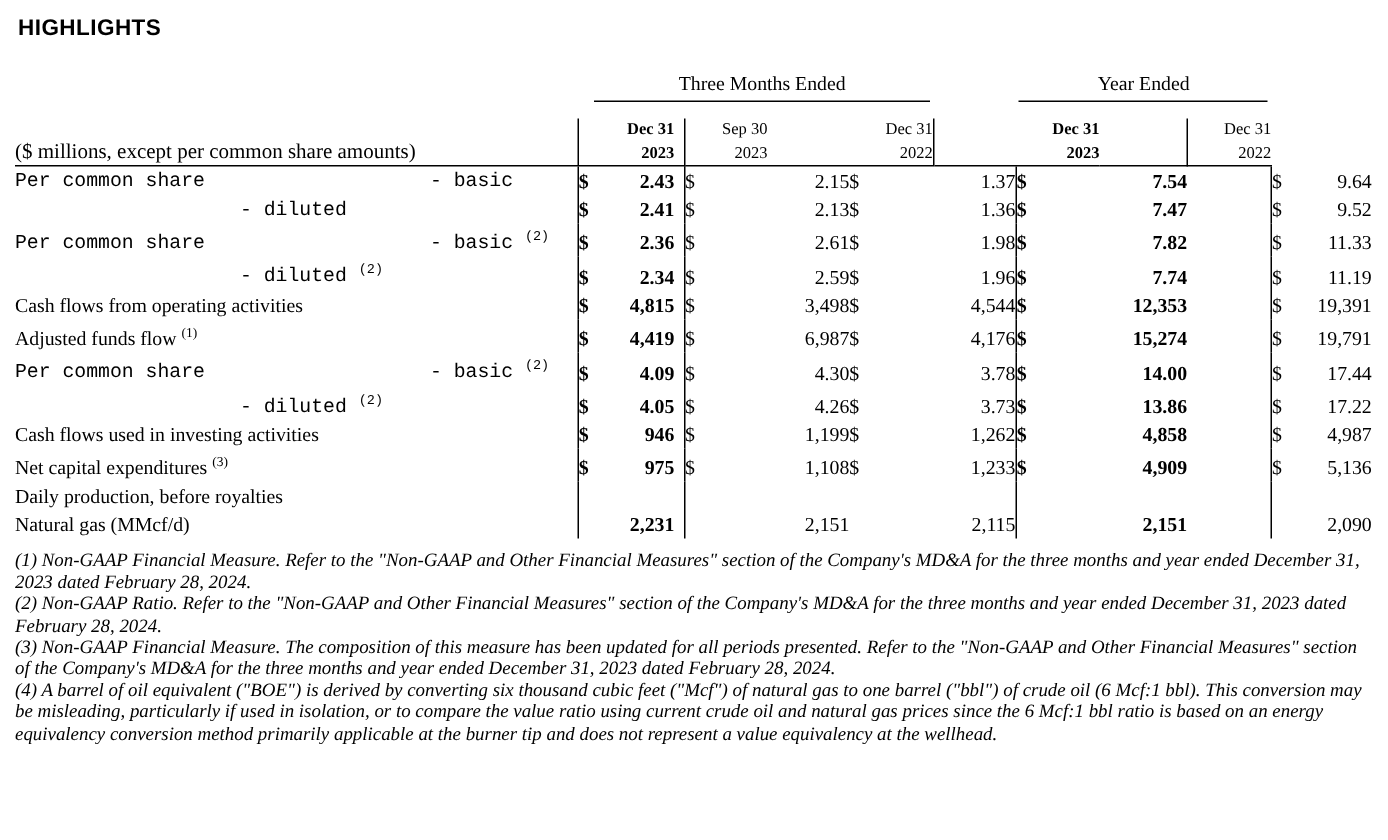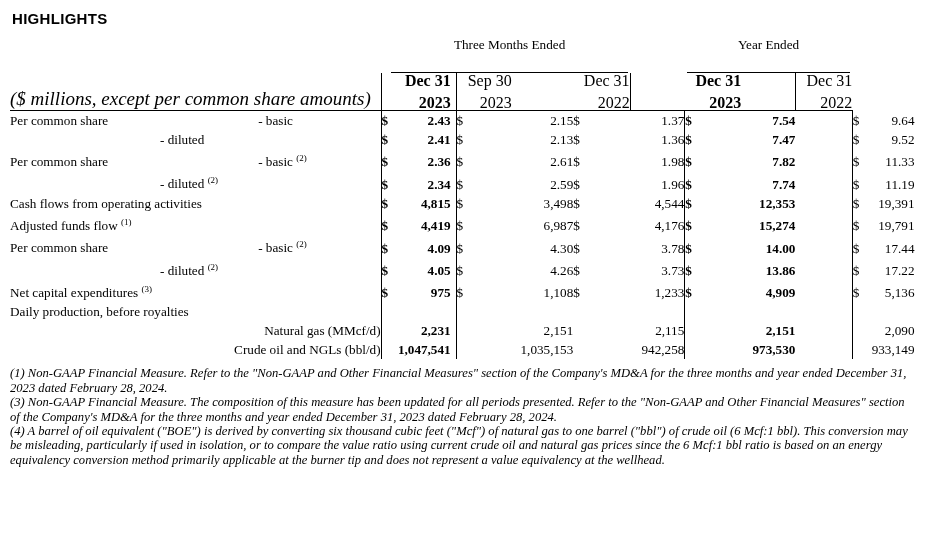--- a/index.html
+++ b/index.html
@@ -46,39 +46,38 @@
   .c-val   { width: 88px; text-align: right; padding-right: 2px; }
 
   .grouphdr {
     text-align: center;
     font-size: 13.2px;
     height: 20px;
   }
   .grouphdr .ul {
     display: block;
     border-bottom: 1px solid #000;
-    padding-bottom: 19px;
-    margin: 0 2px;
+    padding-bottom: 3px;
+    margin: 11px 2px;
   }
   .colhdr {
     text-align: right;
     padding-right: 2px;
-    font-size: 16px;
+    font-size: 11px;
     line-height: 15px;
   }
   .colhdr.bold { font-weight: bold; }
   .units {
-    font-style: italic;
-    font-size: 19px;
+    font-size: 14px;
     padding-bottom: 1px;
   }
   .hdrrow td { padding-bottom: 1px; }
   .bold { font-weight: bold; }
-  .indent1 { padding-left: 18px; }
-  .indent2 { padding-left: 32px; text-align: right; }
+  .indent1 { padding-left: 18px; font-family: Liberation Mono, monospace; }
+  .indent2 { padding-left: 32px; }
   .sub-dash {
     display: inline-block;
     width: 150px;
   }
   .row td { height: 19px; line-height: 19px; }
   .sep-bottom td { border-bottom: 1px solid #000; }
 
   
   .vl-left { border-left: 1px solid #000; }
   .vl-right { border-right: 1px solid #000; }
@@ -260,20 +259,35 @@
           <td class="c-val">4.26</td>
           <td class="c-cur">$</td>
           <td class="c-val">3.73</td>
           <td class="c-cur vl-left" style="font-weight: bold;">$</td>
           <td class="c-val bold">13.86</td>
           <td class="c-cur vl-right">&nbsp;</td>
           <td class="c-cur">$</td>
           <td class="c-val">17.22</td>
         </tr>
         <tr class="row">
+          <td class="c-label"><span class="nowrap">Cash flows used in investing activities</span></td>
+          <td class="c-cur vl-left" style="font-weight: bold;">$</td>
+          <td class="c-val bold">946</td>
+          <td class="c-cur vl-right">&nbsp;</td>
+          <td class="c-cur">$</td>
+          <td class="c-val">1,199</td>
+          <td class="c-cur">$</td>
+          <td class="c-val">1,262</td>
+          <td class="c-cur vl-left" style="font-weight: bold;">$</td>
+          <td class="c-val bold">4,858</td>
+          <td class="c-cur vl-right">&nbsp;</td>
+          <td class="c-cur">$</td>
+          <td class="c-val">4,987</td>
+        </tr>
+        <tr class="row">
           <td class="c-label"><span class="nowrap">Net capital expenditures <sup>(3)</sup></span></td>
           <td class="c-cur vl-left" style="font-weight: bold;">$</td>
           <td class="c-val bold">975</td>
           <td class="c-cur vl-right">&nbsp;</td>
           <td class="c-cur">$</td>
           <td class="c-val">1,108</td>
           <td class="c-cur">$</td>
           <td class="c-val">1,233</td>
           <td class="c-cur vl-left" style="font-weight: bold;">$</td>
           <td class="c-val bold">4,909</td>
@@ -304,36 +318,22 @@
           <td class="c-cur"></td>
           <td class="c-val">2,151</td>
           <td class="c-cur"></td>
           <td class="c-val">2,115</td>
           <td class="c-cur vl-left"></td>
           <td class="c-val bold">2,151</td>
           <td class="c-cur vl-right">&nbsp;</td>
           <td class="c-cur"></td>
           <td class="c-val">2,090</td>
         </tr>
-        <tr class="row">
-          <td class="c-label indent2"><span class="nowrap">Crude oil and NGLs (bbl/d)</span></td>
-          <td class="c-cur vl-left"></td>
-          <td class="c-val bold">1,047,541</td>
-          <td class="c-cur vl-right">&nbsp;</td>
-          <td class="c-cur"></td>
-          <td class="c-val">1,035,153</td>
-          <td class="c-cur"></td>
-          <td class="c-val">942,258</td>
-          <td class="c-cur vl-left"></td>
-          <td class="c-val bold">973,530</td>
-          <td class="c-cur vl-right">&nbsp;</td>
-          <td class="c-cur"></td>
-          <td class="c-val">933,149</td>
-        </tr>
       </tbody>
   </table>
 
   <div class="footnotes" id="footnotes">
       <p>(1) Non-GAAP Financial Measure. Refer to the "Non-GAAP and Other Financial Measures" section of the Company's MD&amp;A for the three months and year ended December 31, 2023 dated February 28, 2024.</p>
+      <p>(2) Non-GAAP Ratio. Refer to the "Non-GAAP and Other Financial Measures" section of the Company's MD&amp;A for the three months and year ended December 31, 2023 dated February 28, 2024.</p>
       <p>(3) Non-GAAP Financial Measure. The composition of this measure has been updated for all periods presented. Refer to the "Non-GAAP and Other Financial Measures" section of the Company's MD&amp;A for the three months and year ended December 31, 2023 dated February 28, 2024.</p>
       <p>(4) A barrel of oil equivalent ("BOE") is derived by converting six thousand cubic feet ("Mcf") of natural gas to one barrel ("bbl") of crude oil (6 Mcf:1 bbl). This conversion may be misleading, particularly if used in isolation, or to compare the value ratio using current crude oil and natural gas prices since the 6 Mcf:1 bbl ratio is based on an energy equivalency conversion method primarily applicable at the burner tip and does not represent a value equivalency at the wellhead.</p>
     </div>
 </div>
 
 </body></html>

